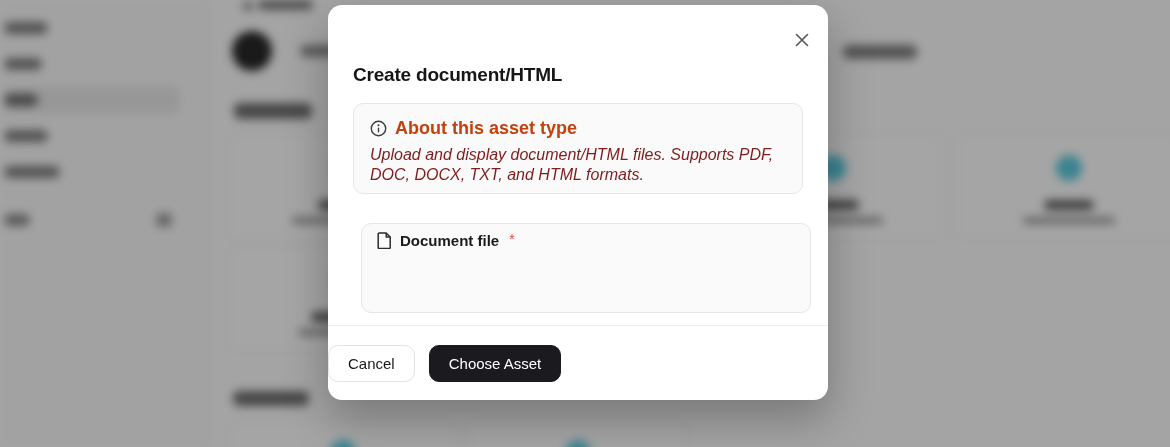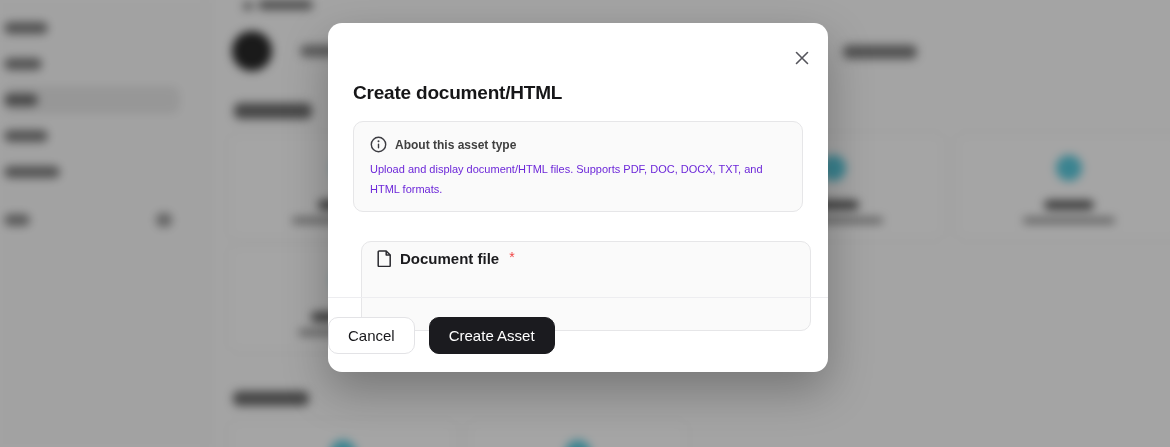--- a/index.html
+++ b/index.html
@@ -26,35 +26,35 @@
     left:50%; transform:translateX(-50%); top:66px; }
   .bg-sub { position:absolute; height:7px; border-radius:4px; background:#9b9b9b;
     left:50%; transform:translateX(-50%); top:83px; }
   .avatar-dark { position:absolute; left:232px; top:31px; width:40px; height:40px;
     border-radius:50%; background:#232323; }
 
   
   .overlay { position:absolute; inset:0; background:rgba(10,10,10,0.37); }
 
   
-  .modal { position:absolute; left:328px; top:23px; width:500px; height:349px;
+  .modal { position:absolute; left:328px; top:5px; width:500px; height:395px;
     background:#fff; border-radius:14px; box-shadow:0 18px 45px rgba(0,0,0,0.28); }
   .modal-title { position:absolute; left:25px; top:59px; font-size:19px;
     font-weight:700; letter-spacing:-0.2px; color:#161618; }
   .modal-close { position:absolute; right:15px; top:24px; width:22px; height:22px;
     display:flex; align-items:center; justify-content:center; cursor:pointer;
     background:none; border:none; }
   .modal-close svg { display:block; }
 
   .info-box { position:absolute; left:25px; top:98px; width:450px; height:91px;
     background:#fafafa; border:1px solid #e6e6e8; border-radius:10px;
     padding:14px 16px; }
   .info-head { display:flex; align-items:center; gap:8px; }
-  .info-head-label { font-size:12px; font-weight:700; color:#404040; }
-  .info-body { margin-top:6px; font-size:11px; line-height:20px; color:#6d28d9; }
+  .info-head-label { font-size:18px; font-weight:700; color:#c2410c; }
+  .info-body { margin-top:6px; font-size:16px; line-height:20px; color:#7f1d1d;font-style:italic; }
 
   .file-box { position:absolute; left:25px; top:218px; width:450px; height:90px;
     background:#fafafa; border:1px solid #e6e6e8; border-radius:10px;
     padding:8px 15px;margin-left:8px; }
   .file-head { display:flex; align-items:center; gap:8px; }
   .file-head-label { font-size:15px; font-weight:700; color:#1b1b1e; }
   .required-star { color:#f04444; font-size:14px; margin-left:2px;
     position:relative; top:-2px; }
   .file-input { margin-top:12px; height:36px; background:#fff;
     border:1px solid #e3e3e6; border-radius:8px; display:flex; align-items:center;
@@ -163,17 +163,17 @@
           <path d="M2.2 1 h7 l4 4 v10.5 a1 1 0 0 1 -1 1 h-10 a1 1 0 0 1 -1 -1 v-13.5 a1 1 0 0 1 1 -1 z" fill="none" stroke="#2b2b30" stroke-width="1.5" stroke-linejoin="round"></path>
           <path d="M9.2 1 v4 h4" fill="none" stroke="#2b2b30" stroke-width="1.5" stroke-linejoin="round"></path>
         </svg>
         <span class="file-head-label">Document file</span>
         <span class="required-star">*</span>
       </div>
     </div>
 
     <div class="modal-footer">
       <button class="btn btn-secondary">Cancel</button>
-      <button class="btn btn-primary">Create Asset</button>
+      <button class="btn btn-primary">Choose Asset</button>
     </div>
 
   </div>
 </div>
 
 </body></html>

